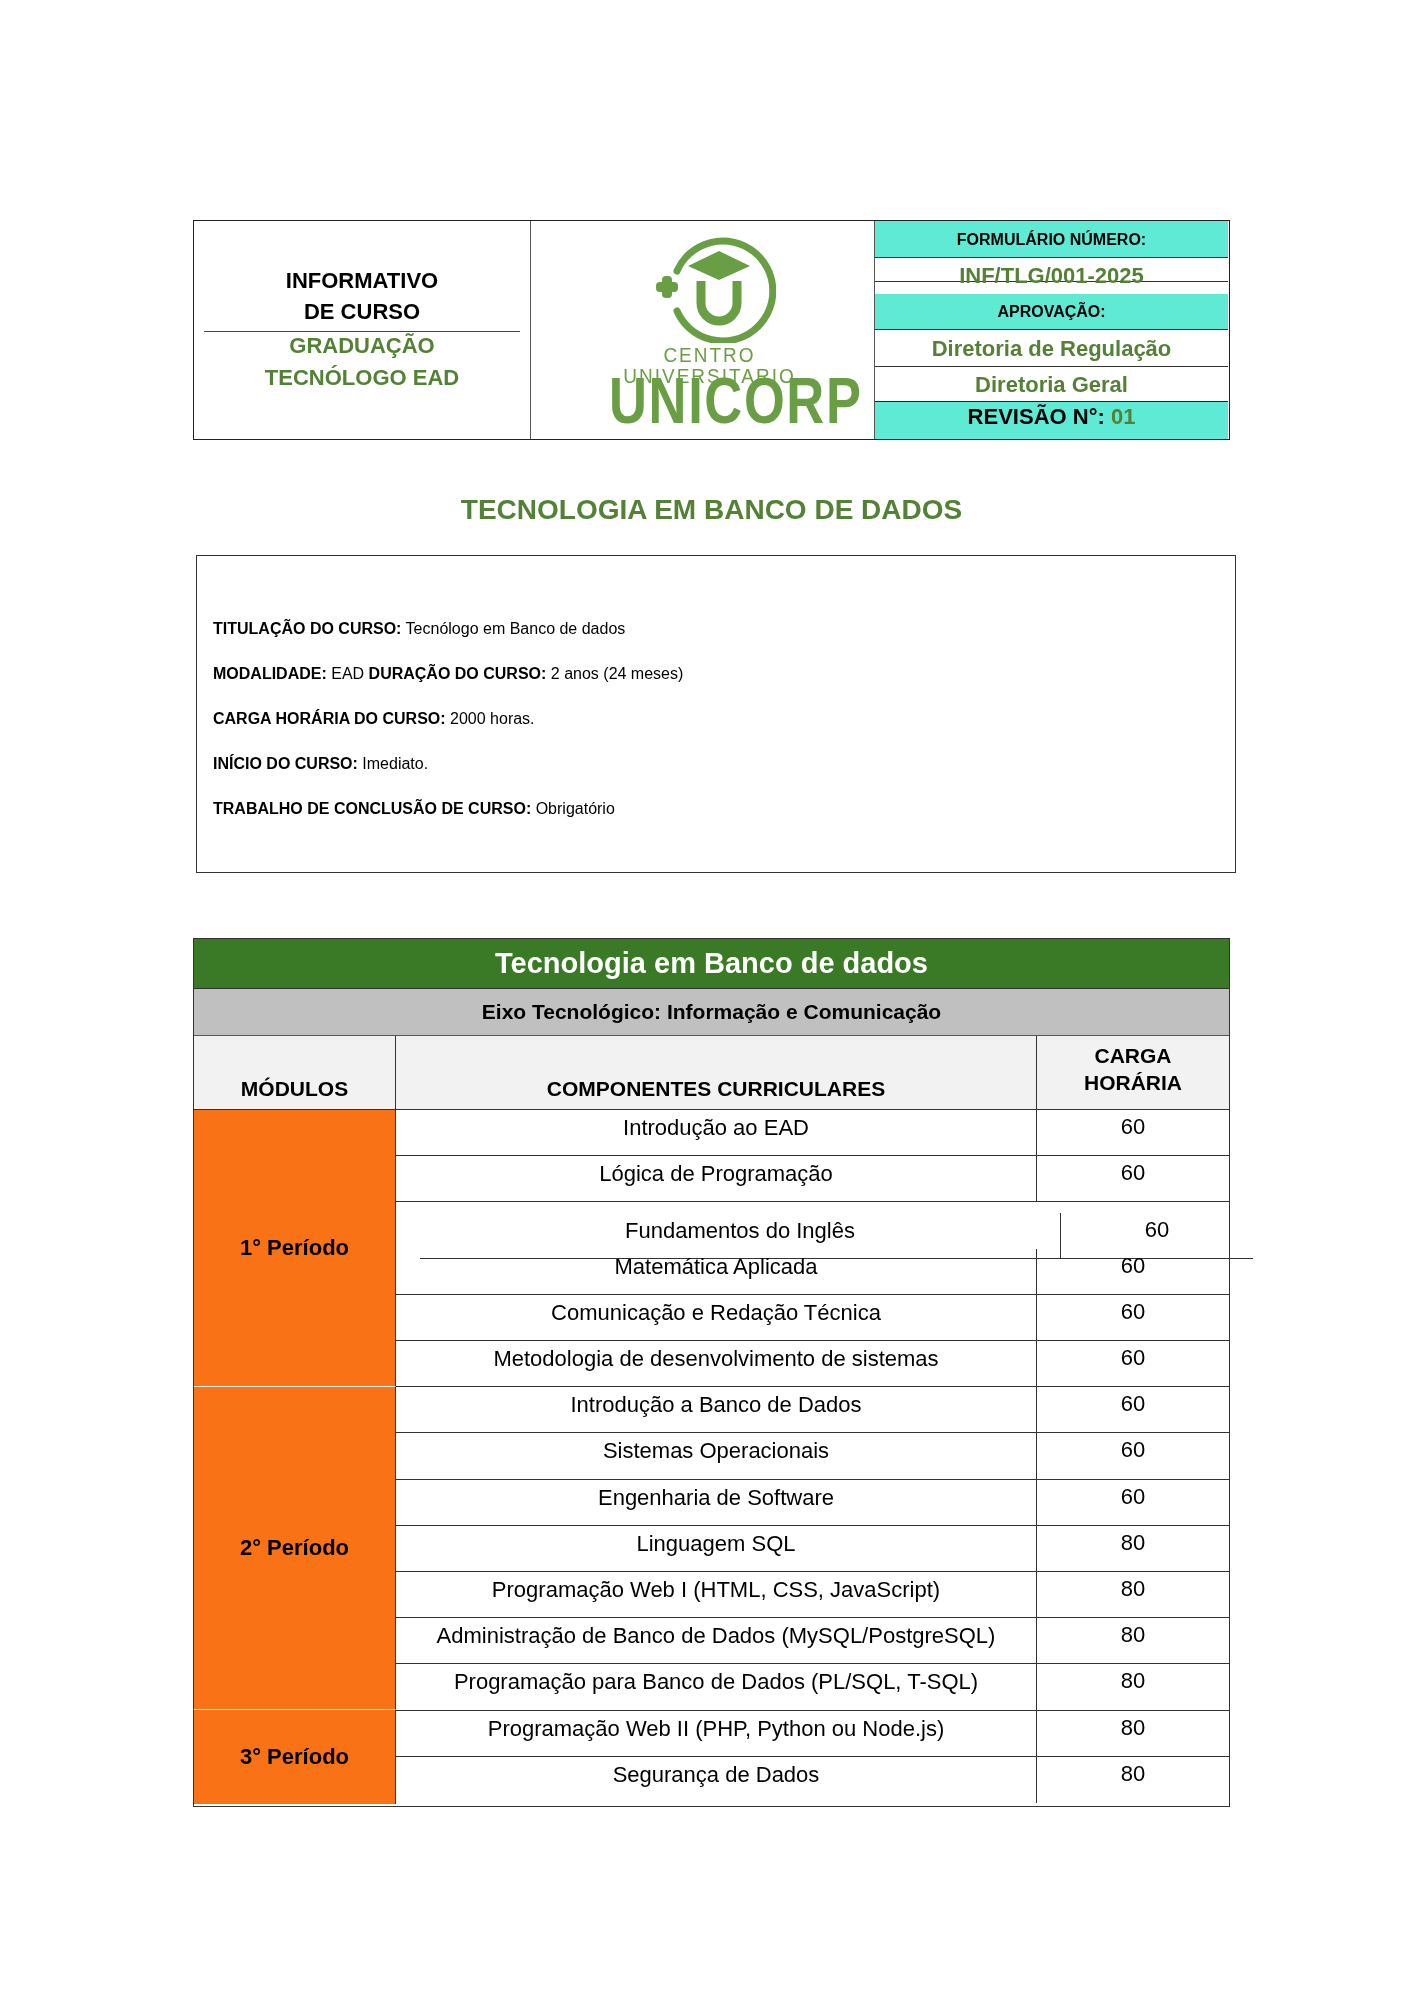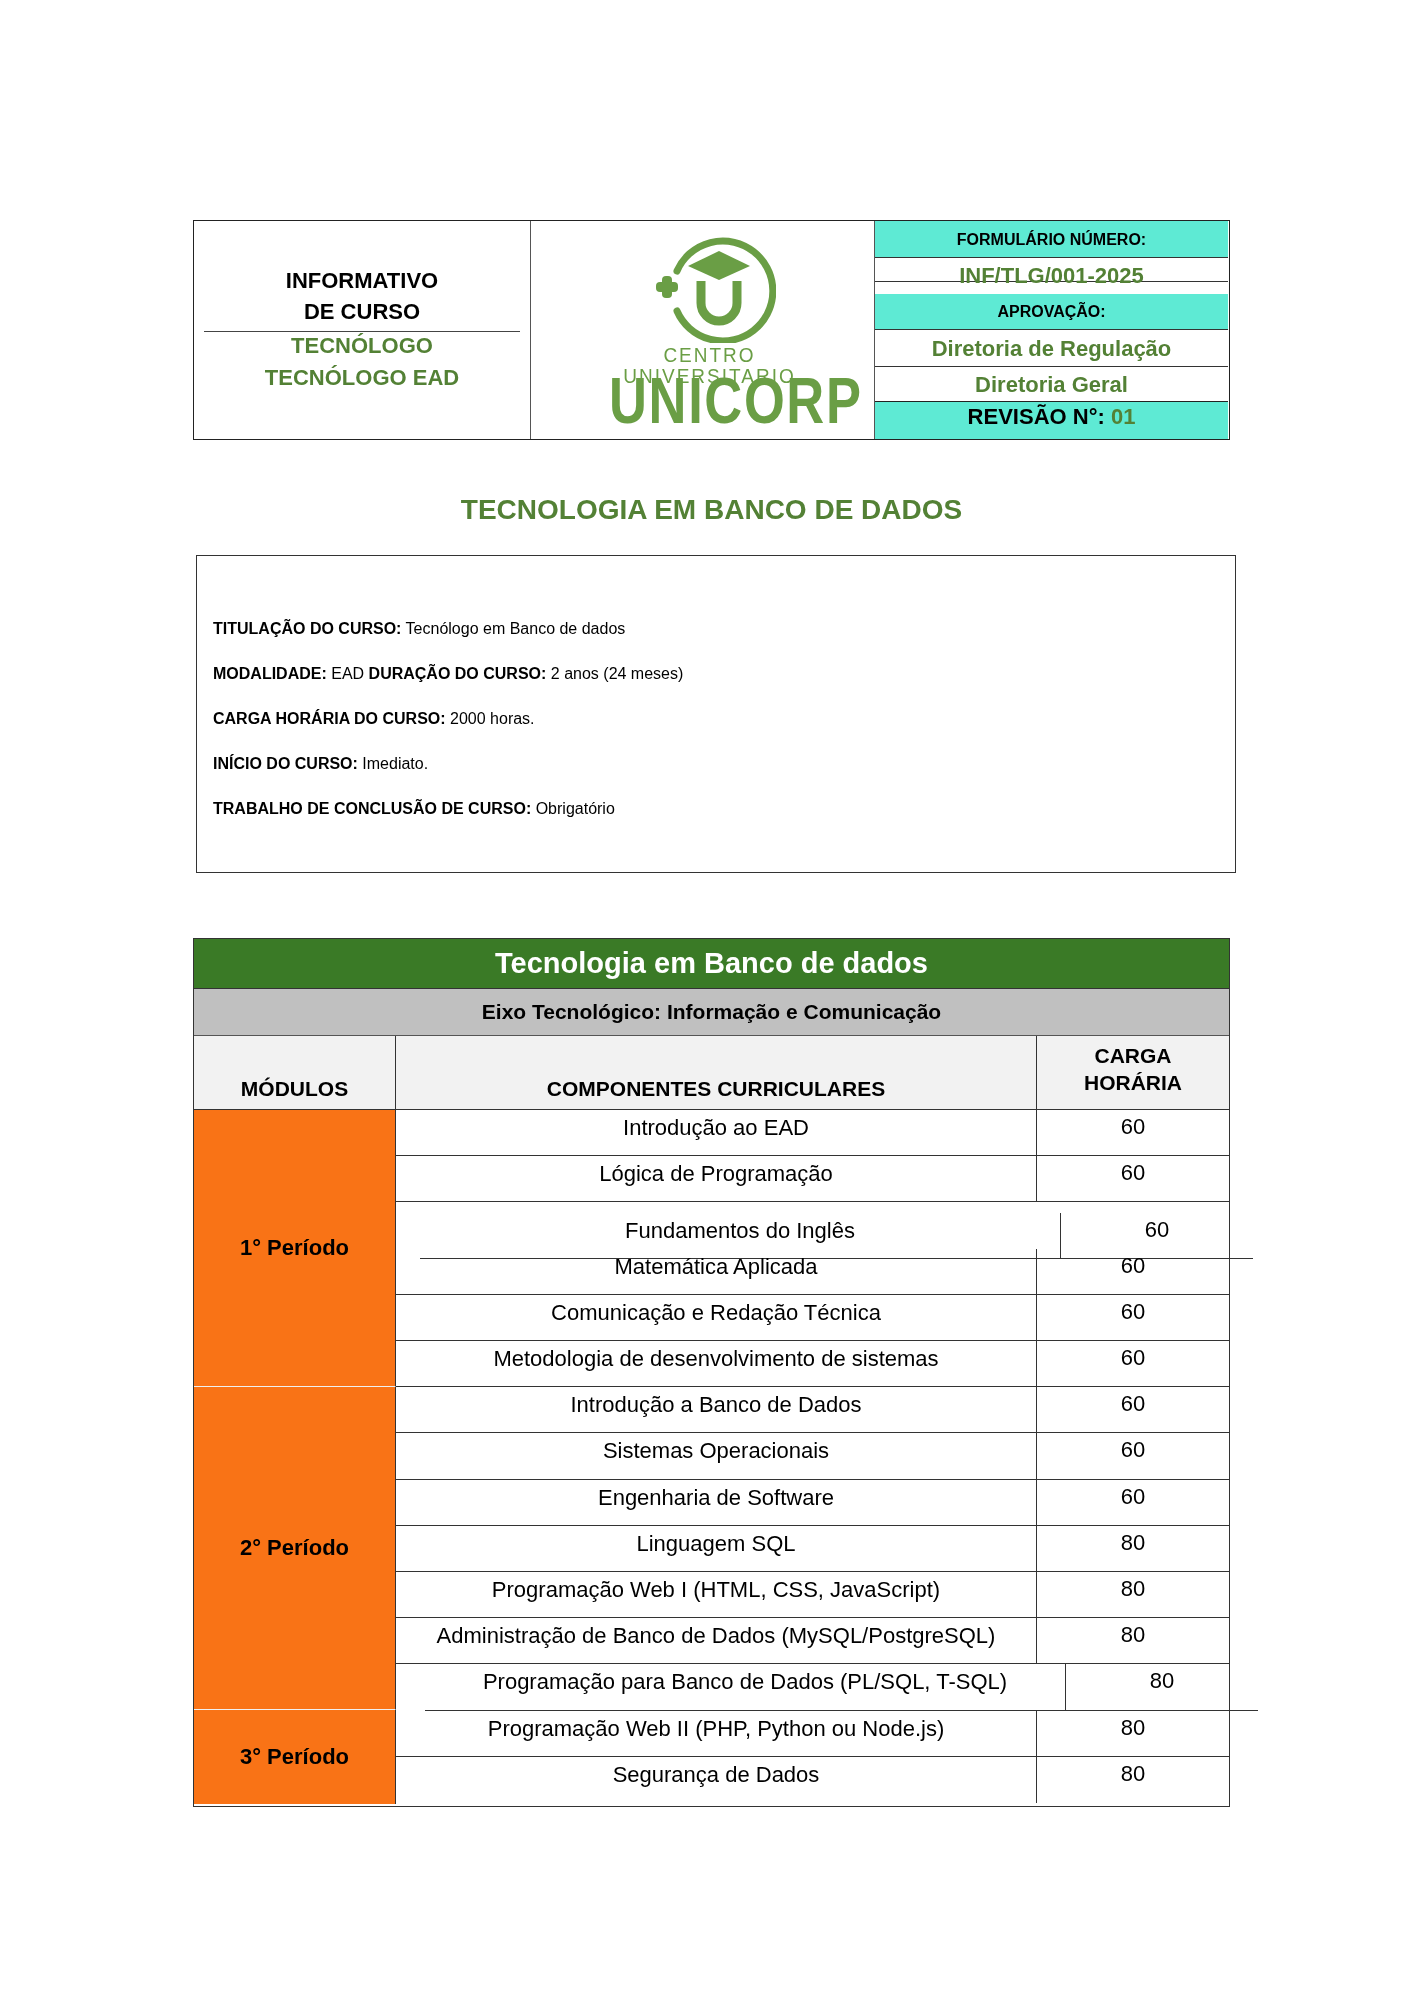--- a/index.html
+++ b/index.html
@@ -44,21 +44,21 @@
   .chours { position:absolute; left:641px; top:0; width:192px; height:100%; text-align:center; font-size:22px; line-height:34px; }
 </style>
 </head>
 <body>
 
 <div id="hdr" class="abs">
   <div id="hdr-left" class="abs">
     <div class="hl-line" style="top:47px;">INFORMATIVO</div>
     <div class="hl-line" style="top:78px;">DE CURSO</div>
     <div class="hl-divider"></div>
-    <div class="hl-line green" style="top:112px;">TECNÓLOGO</div>
+    <div class="hl-line green" style="top:112px;">GRADUAÇÃO</div>
     <div class="hl-line green" style="top:144px;">TECNÓLOGO EAD</div>
   </div>
 
   <div id="hdr-mid" class="abs">
     <svg style="position:absolute;left:105px;top:12px;" width="140" height="110" viewBox="0 0 140 110">
 
       <path d="M 41 38 A 50 50 0 1 1 41 78" fill="none" stroke="#6a9e45" stroke-width="7" stroke-linecap="round"></path>
 
       <rect x="20" y="49" width="22" height="10" rx="4" fill="#6a9e45"></rect>
       <rect x="26" y="43" width="10" height="22" rx="4" fill="#6a9e45"></rect>
@@ -170,21 +170,21 @@
         <div class="chours">80</div>
       </div>
     <div class="crow" style="top:462px;">
         <div class="cname">Programação Web I (HTML, CSS, JavaScript)</div>
         <div class="chours">80</div>
       </div>
     <div class="crow" style="top:508.2px;">
         <div class="cname">Administração de Banco de Dados (MySQL/PostgreSQL)</div>
         <div class="chours">80</div>
       </div>
-    <div class="crow" style="top:554.4px;margin-left:29px;">
+    <div class="crow" style="top:554.4px;">
         <div class="cname">Programação para Banco de Dados (PL/SQL, T-SQL)</div>
         <div class="chours">80</div>
       </div>
     <div class="crow" style="top:600.6px;">
         <div class="cname">Programação Web II (PHP, Python ou Node.js)</div>
         <div class="chours">80</div>
       </div>
     <div class="crow" style="top:646.8px;border-bottom:none;">
         <div class="cname">Segurança de Dados</div>
         <div class="chours">80</div>

